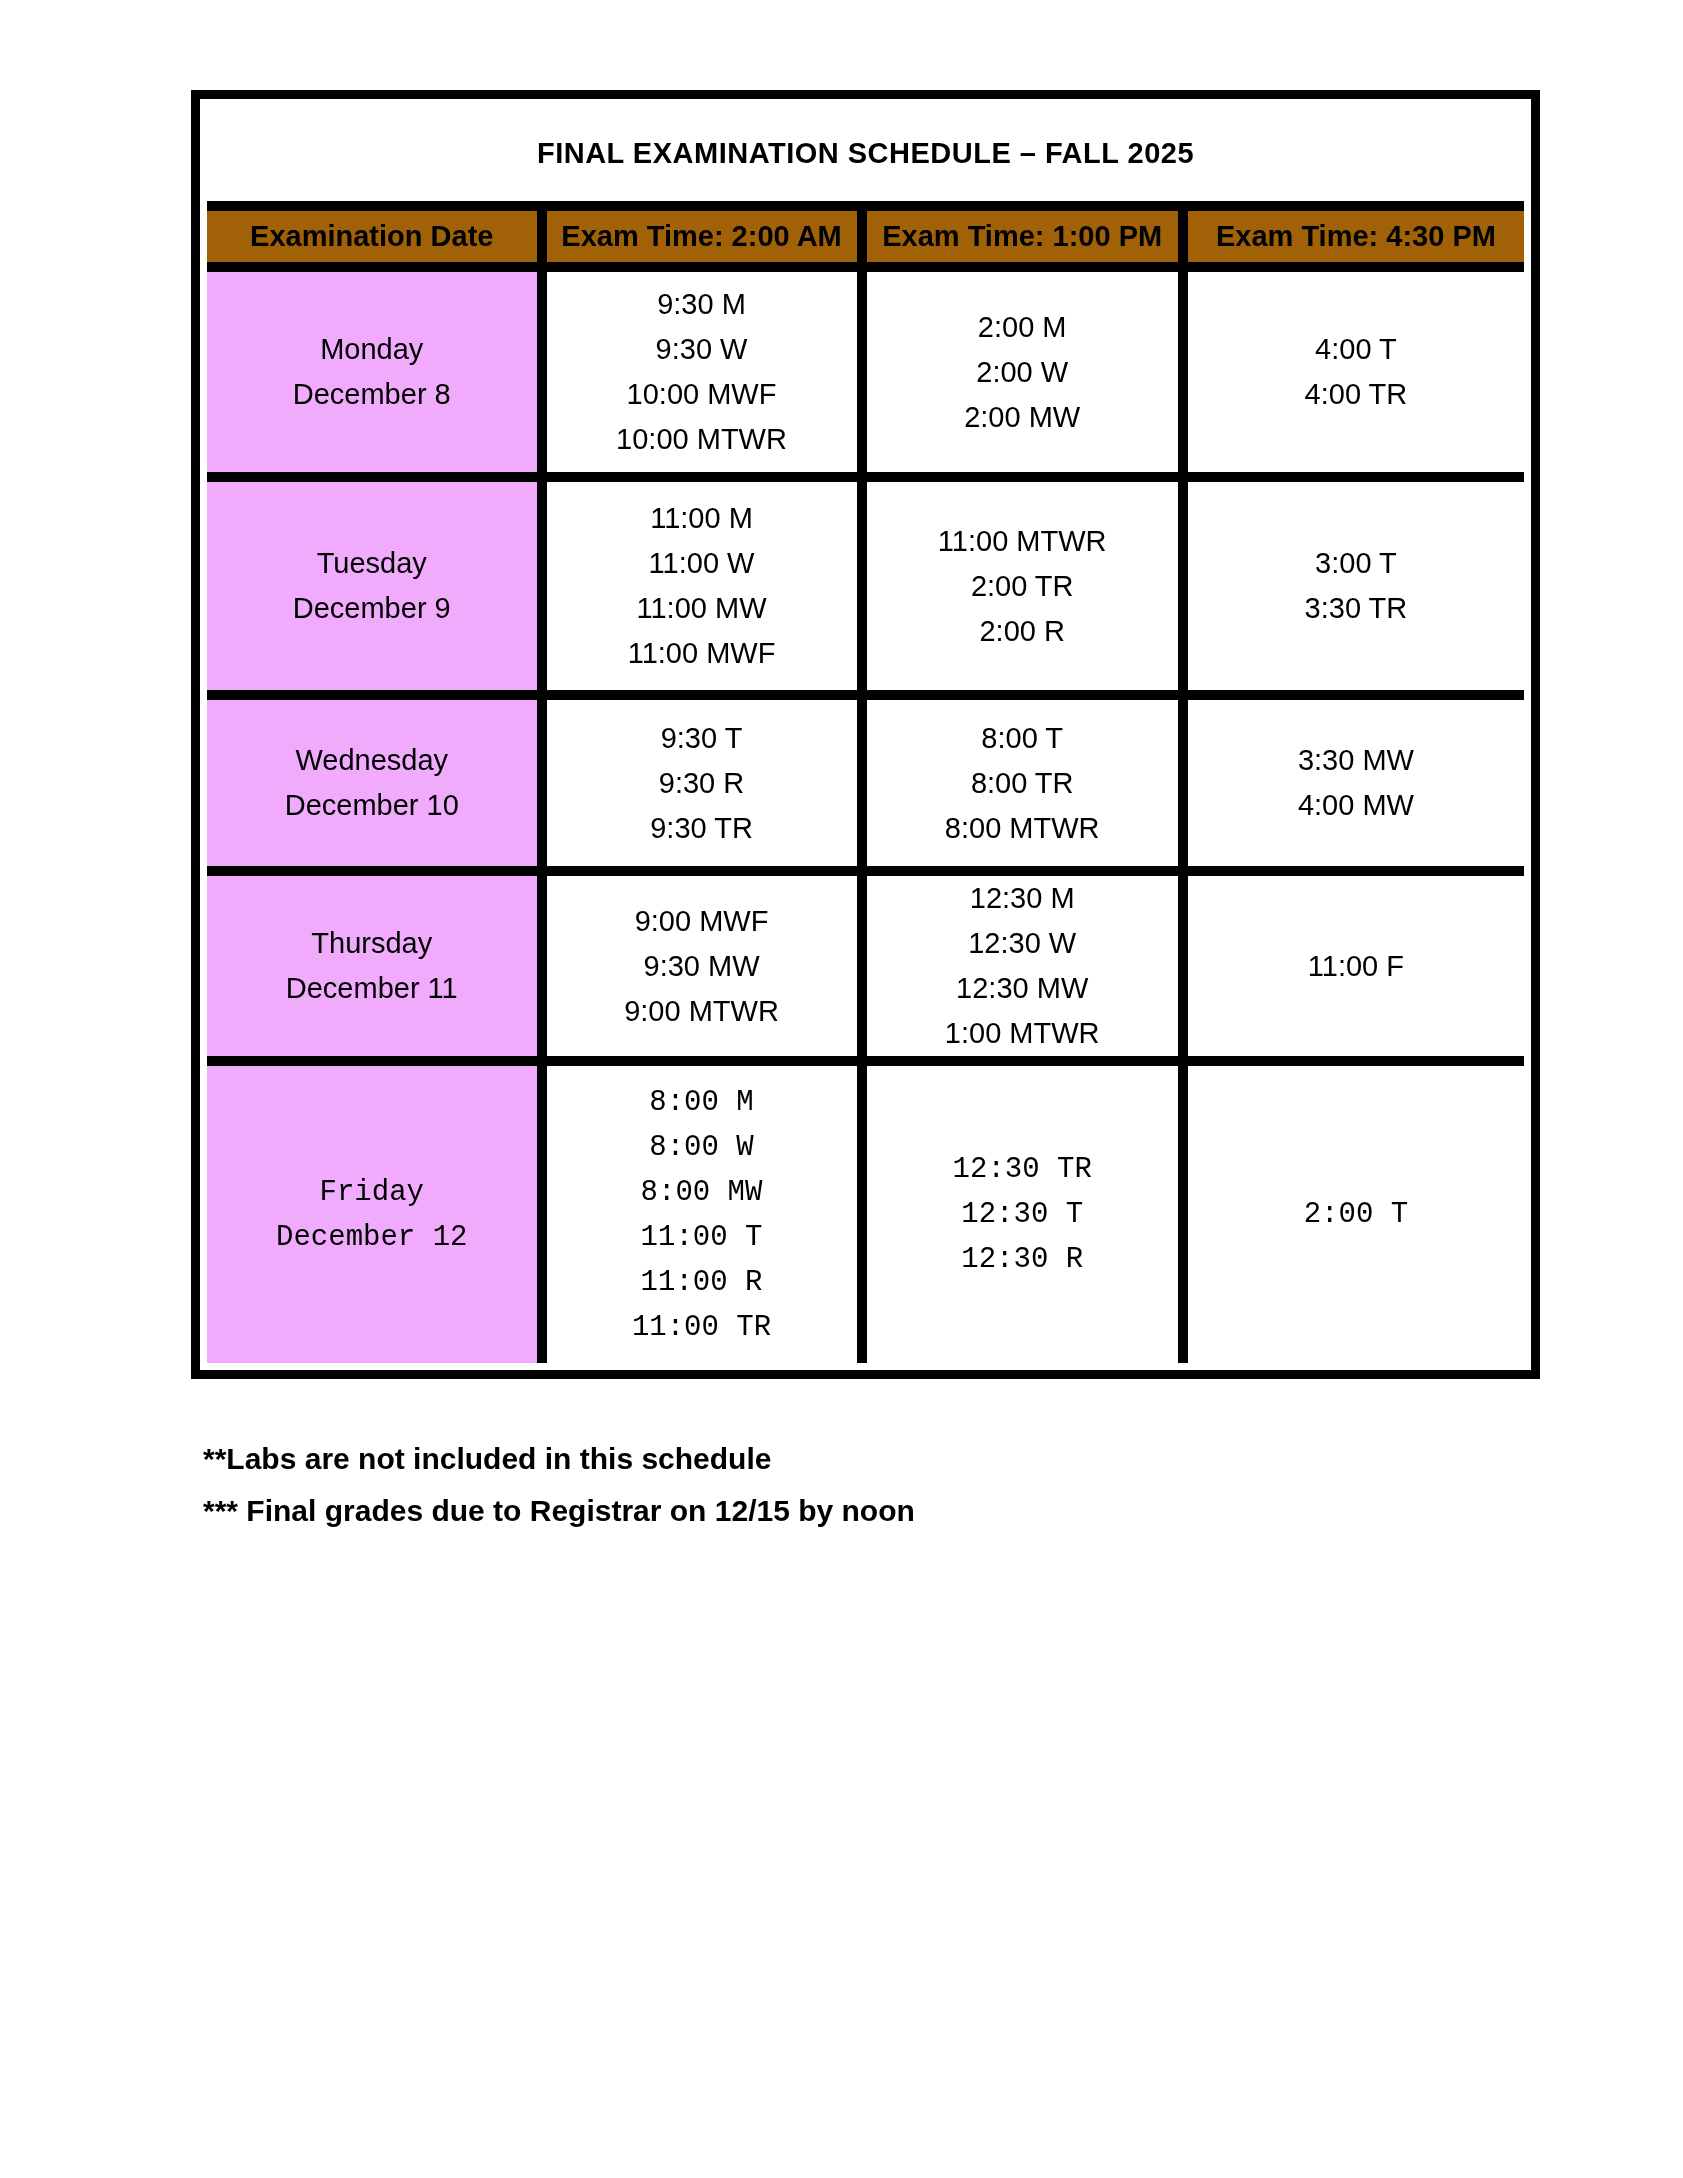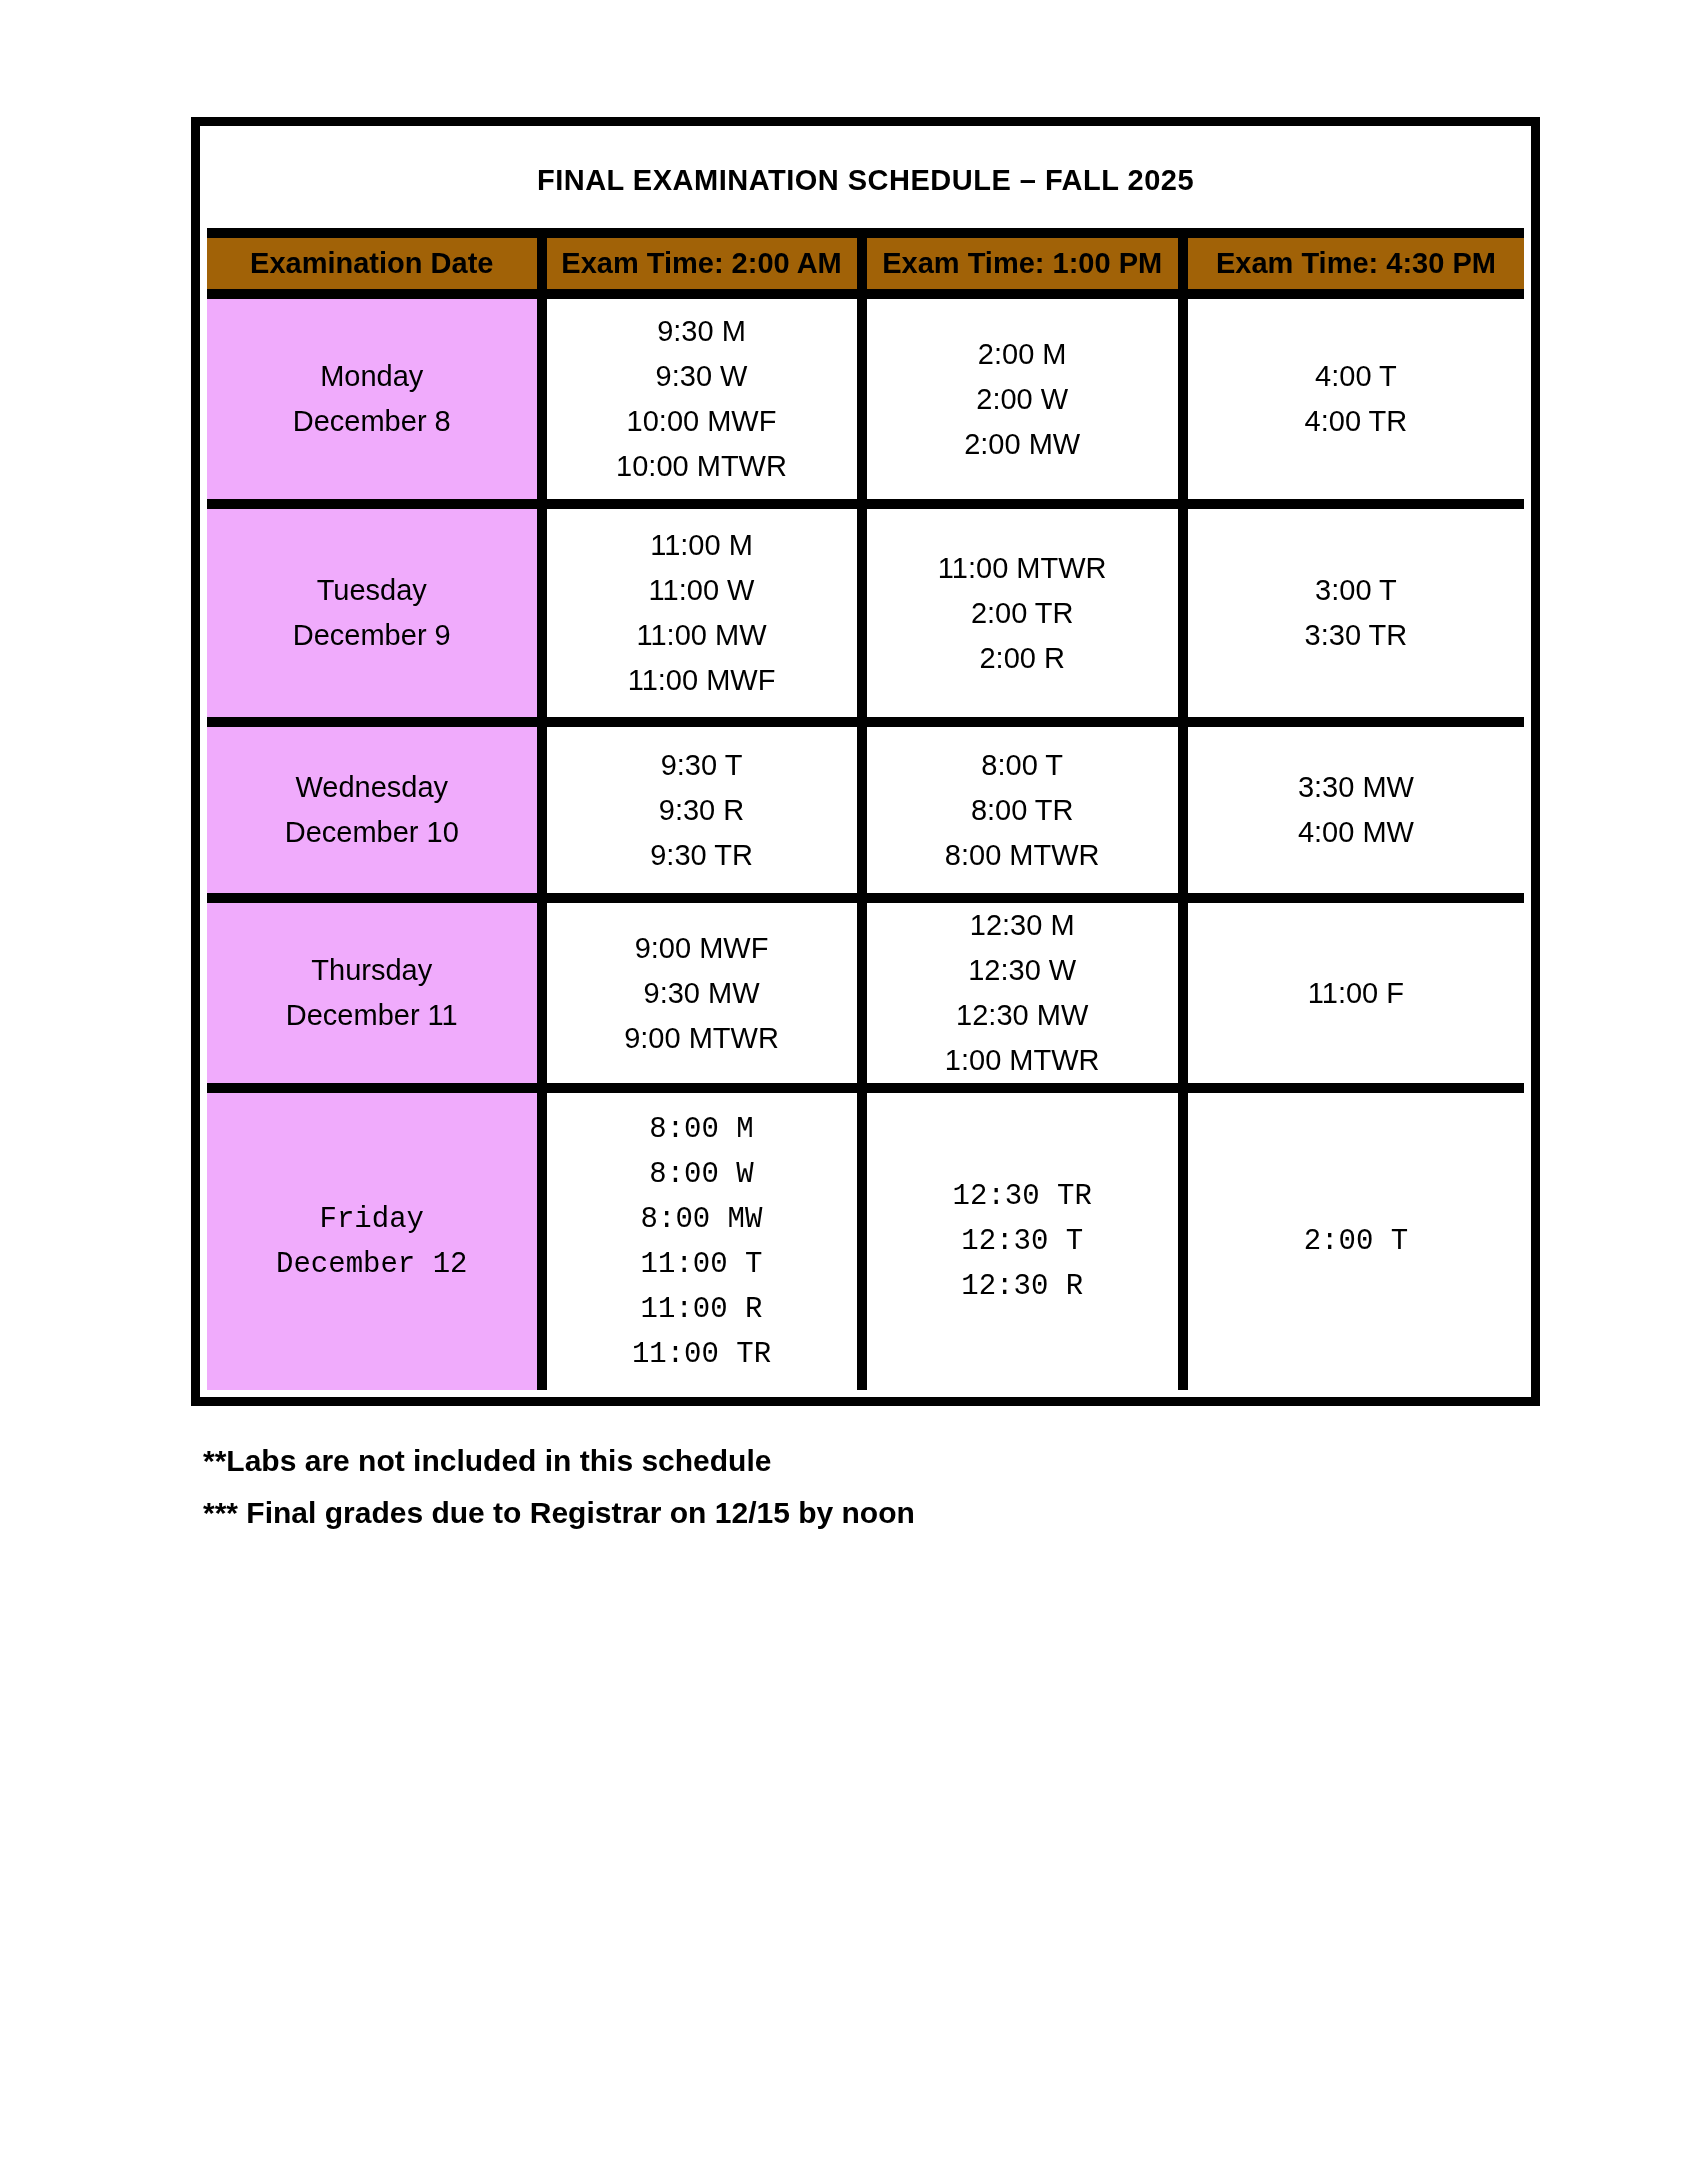--- a/index.html
+++ b/index.html
@@ -8,21 +8,21 @@
     background: #ffffff;
   }
   .page {
     position: relative;
     width: 1683px;
     height: 2074px;
     background: #ffffff;
     color: #000000;
     font-family: "Liberation Sans", sans-serif;
     box-sizing: border-box;
-    padding-top: 117px;
+    padding-top: 90px;
   }
   
   .exam-table-frame {
     box-sizing: border-box;
     width: 1349px;
     margin-left: 191px;
     border: 9px solid #000000;
     padding: 7px;
     background: #ffffff;
   }
@@ -69,21 +69,21 @@
   tbody tr:nth-child(5) { height: 302px; }
 
   .line { line-height: 45px; white-space: nowrap; }
 
   .note {
     margin: 0 0 0 203px;
     font-weight: bold;
     font-size: 30px;
     color: #000000;
   }
-  .note-1 { margin-top: 38px; }
+  .note-1 { margin-top: 63px; }
   .note-2 { margin-top: 18px; }
 </style>
 </head>
 <body>
 
 <div class="page">
 
   <div class="exam-table-frame">
     <table class="exam-table">
       <colgroup>

